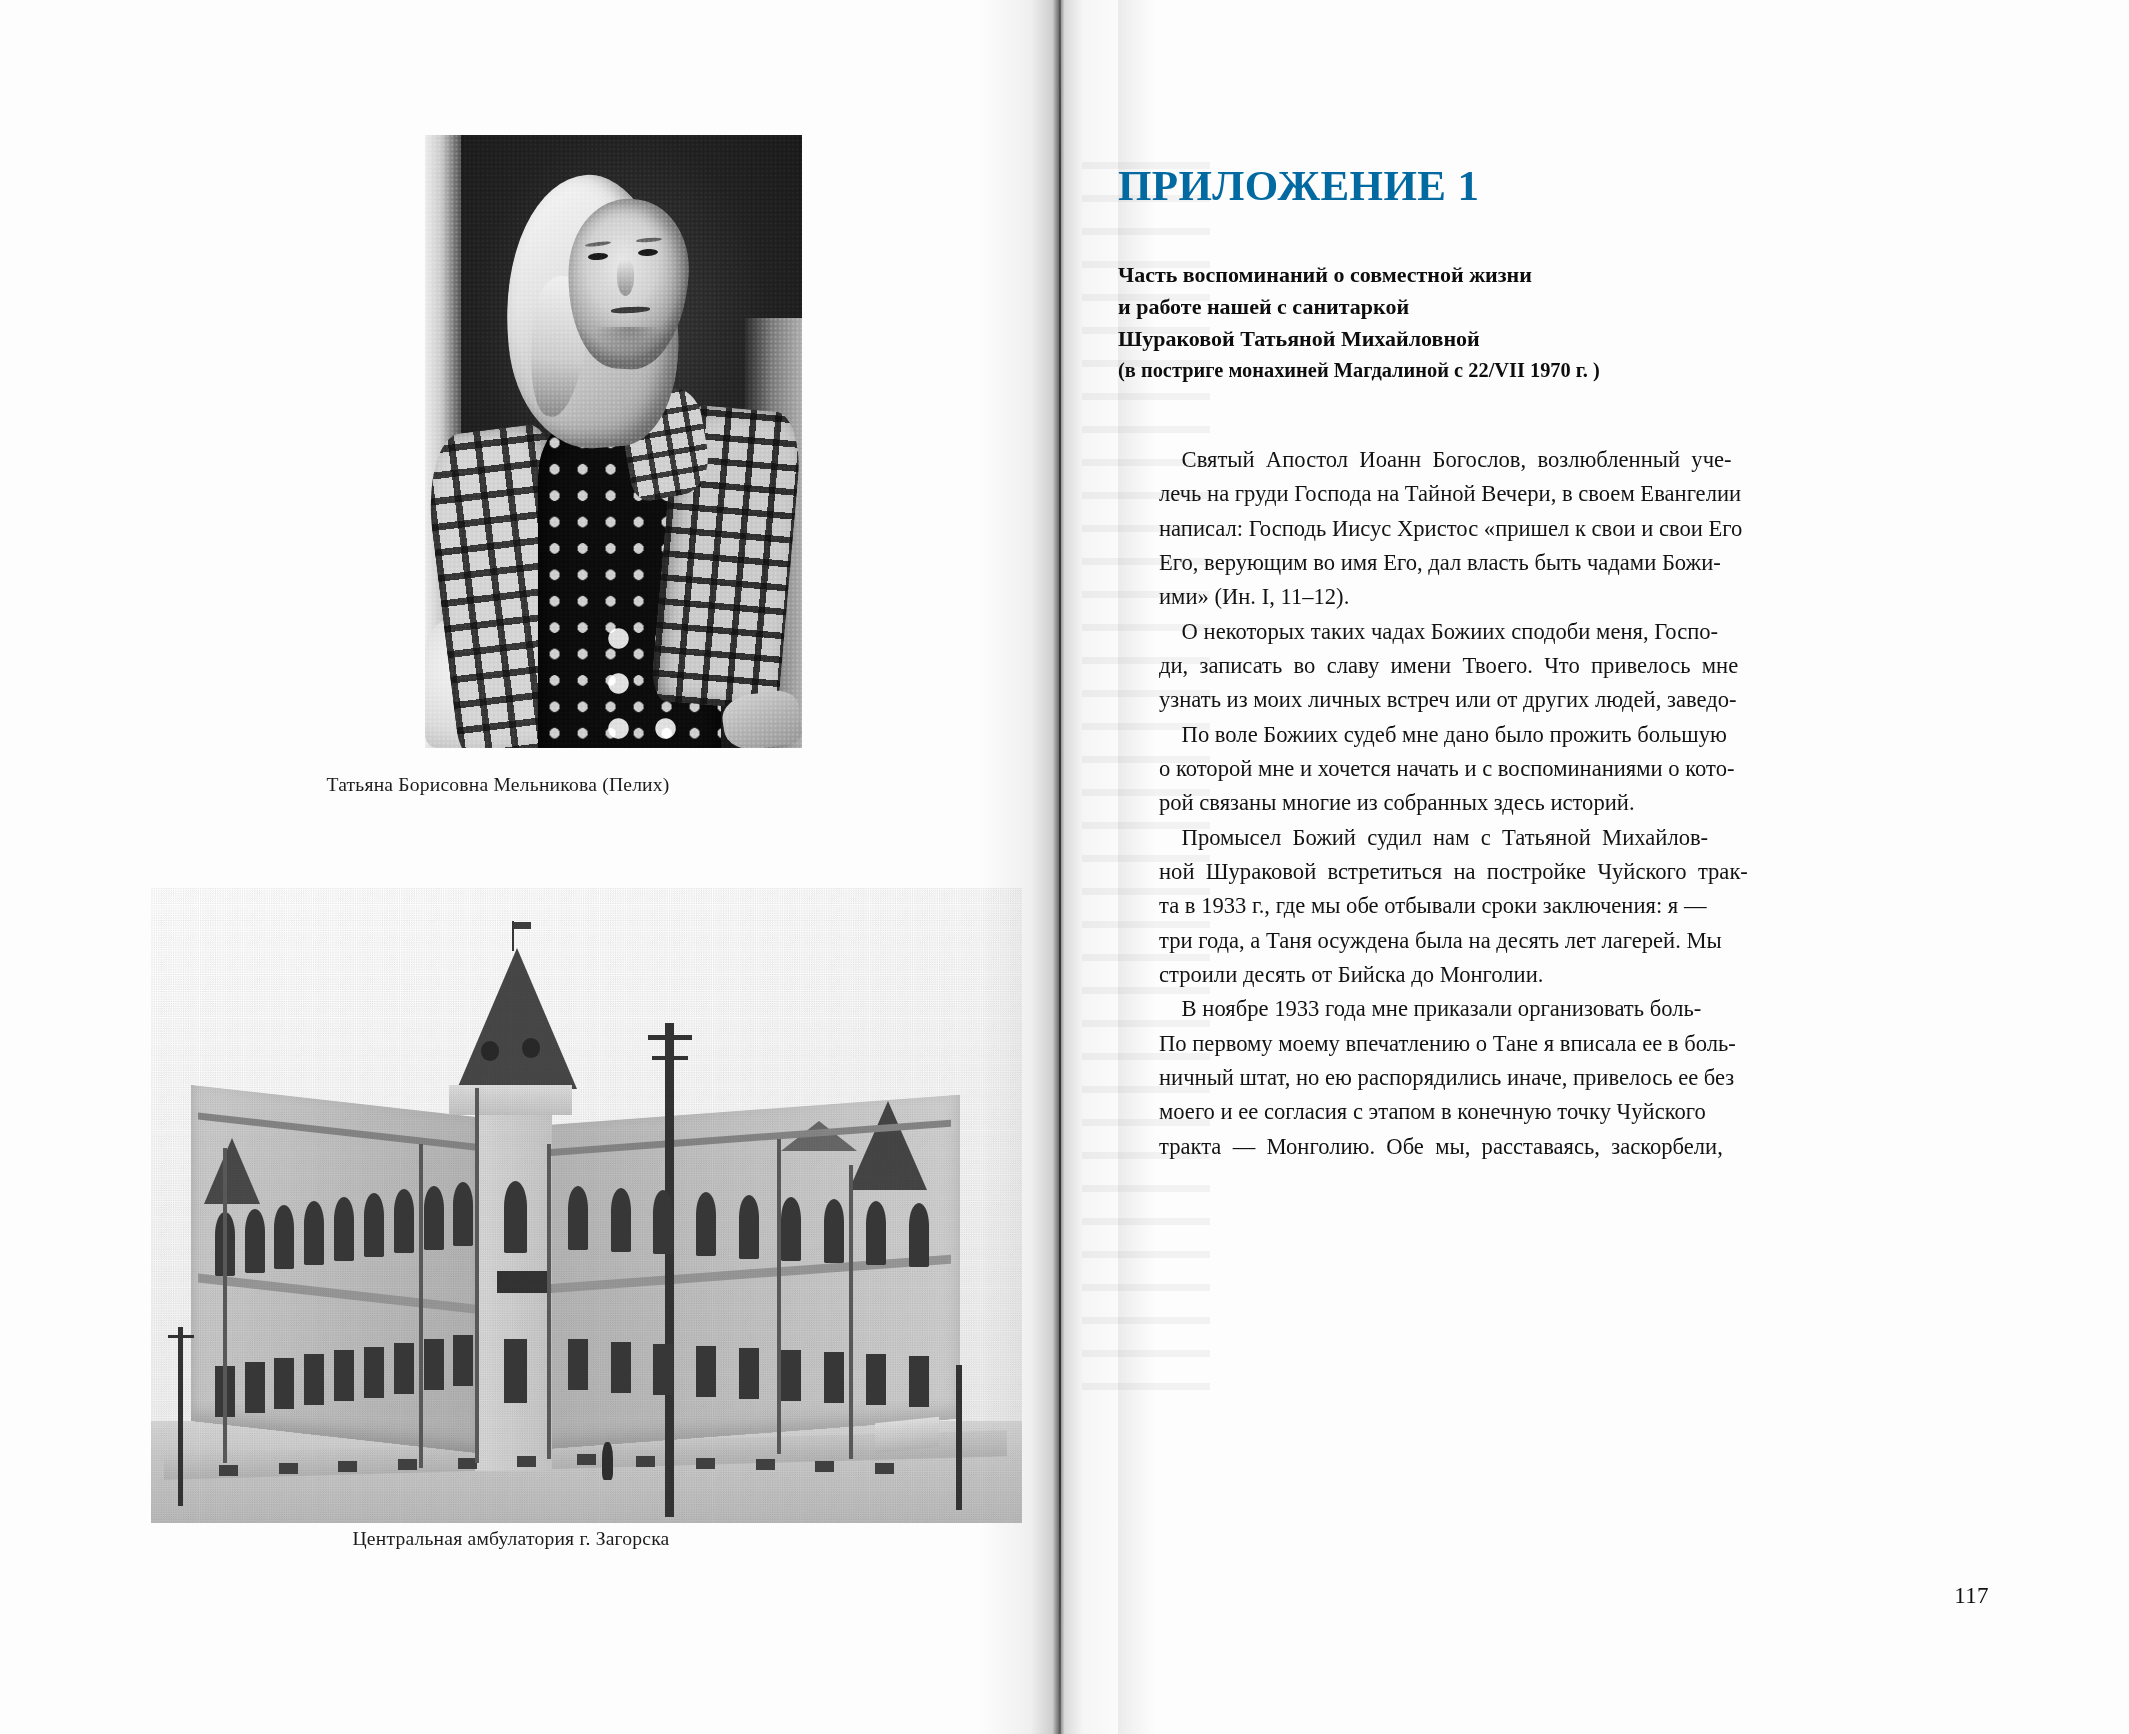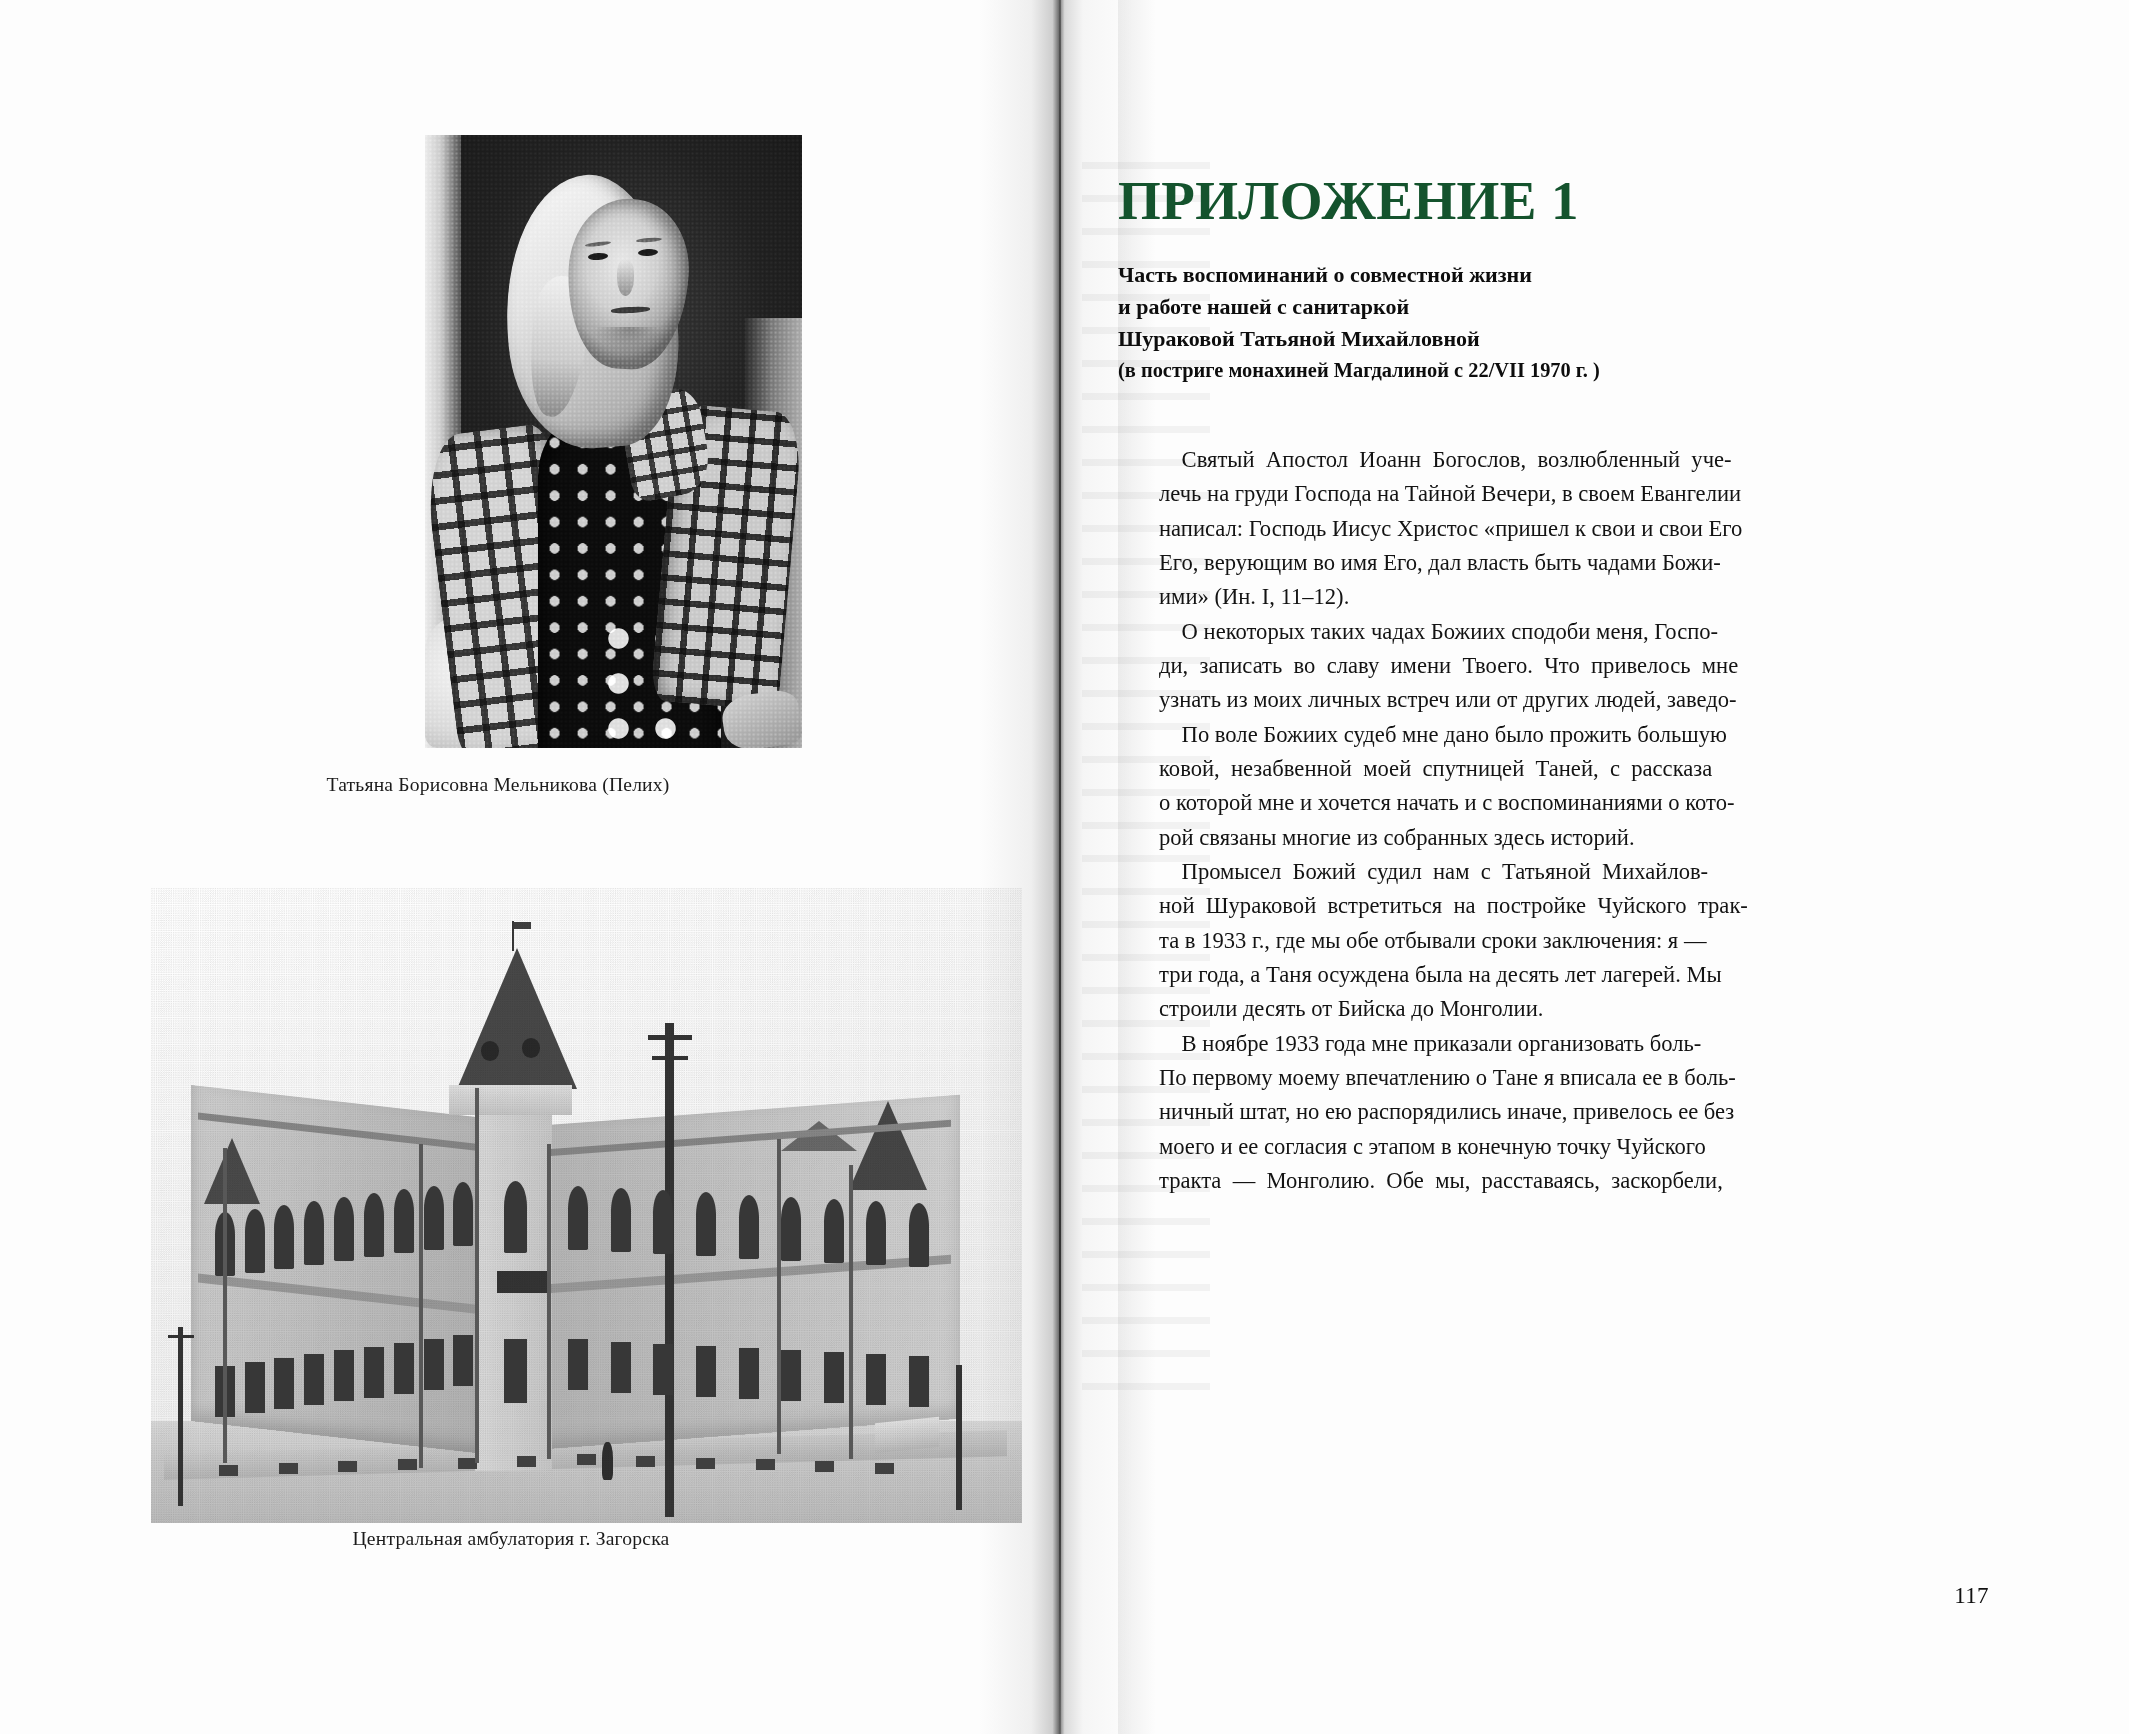--- a/index.html
+++ b/index.html
@@ -333,21 +333,21 @@
   #caption-portrait{left:0;top:774px;width:996px;}
   #caption-building{left:0;top:1528px;width:1022px;}
 
   
   #right-col{
     position:absolute;left:1118px;top:0;width:886px;height:1735px;
   }
   #appendix-title{
     position:absolute;left:0;top:132px;width:100%;
     font-family:"Liberation Serif","DejaVu Serif",serif;
-    font-weight:bold;font-size:55px;letter-spacing:0.4px;color:#14532d;
+    font-weight:bold;font-size:43px;letter-spacing:0.4px;color:#0369a1;
   }
   #section-subtitle{
     position:absolute;left:0;top:241px;width:100%;
     font-family:"Liberation Serif","DejaVu Serif",serif;
     font-weight:bold;font-size:22px;line-height:1.46;color:#0d0d0d;
   }
   #section-subtitle .sub-line{display:block;white-space:nowrap;}
   #section-subtitle .sub-line.small{font-size:20.4px;}
 
   #body-text{
@@ -536,21 +536,20 @@
           <span class="ln">Его, верующим во имя Его, дал власть быть чадами Божи-</span>
           <span class="ln">ими» (Ин. I, 11–12).</span>
         </p>
         <p class="para">
           <span class="ln">&nbsp;&nbsp;&nbsp;&nbsp;О некоторых таких чадах Божиих сподоби меня, Госпо-</span>
           <span class="ln">ди,  записать  во  славу  имени  Твоего.  Что  привелось  мне</span>
           <span class="ln">узнать из моих личных встреч или от других людей, заведо-</span>
         </p>
         <p class="para">
           <span class="ln">&nbsp;&nbsp;&nbsp;&nbsp;По воле Божиих судеб мне дано было прожить большую</span>
-          <span class="ln">ковой,  незабвенной  моей  спутницей  Таней,  с  рассказа</span>
           <span class="ln">о которой мне и хочется начать и с воспоминаниями о кото-</span>
           <span class="ln">рой связаны многие из собранных здесь историй.</span>
         </p>
         <p class="para">
           <span class="ln">&nbsp;&nbsp;&nbsp;&nbsp;Промысел  Божий  судил  нам  с  Татьяной  Михайлов-</span>
           <span class="ln">ной  Шураковой  встретиться  на  постройке  Чуйского  трак-</span>
           <span class="ln">та в 1933 г., где мы обе отбывали сроки заключения: я —</span>
           <span class="ln">три года, а Таня осуждена была на десять лет лагерей. Мы</span>
           <span class="ln">строили десять от Бийска до Монголии.</span>
         </p>

